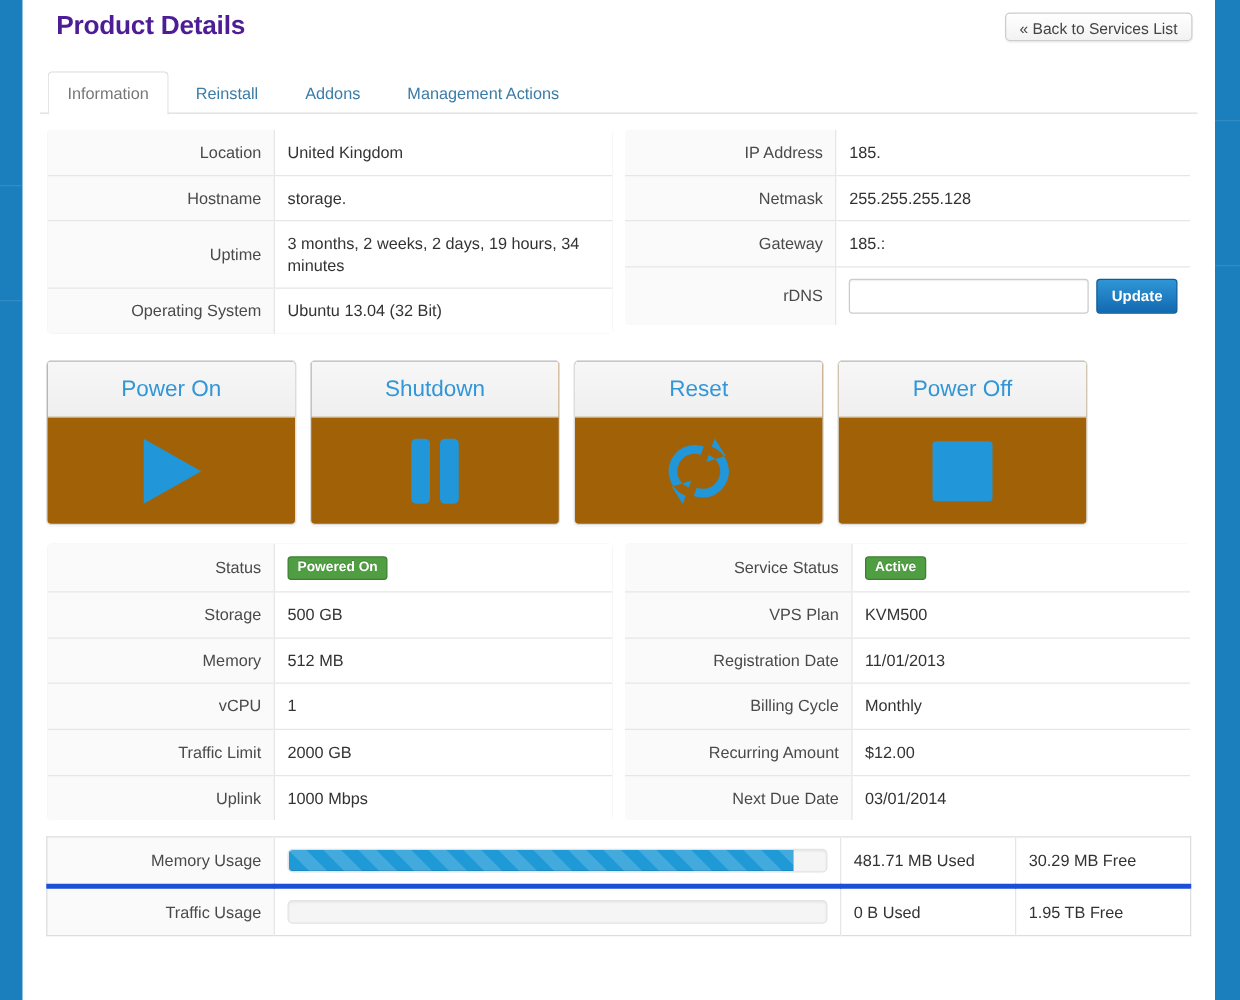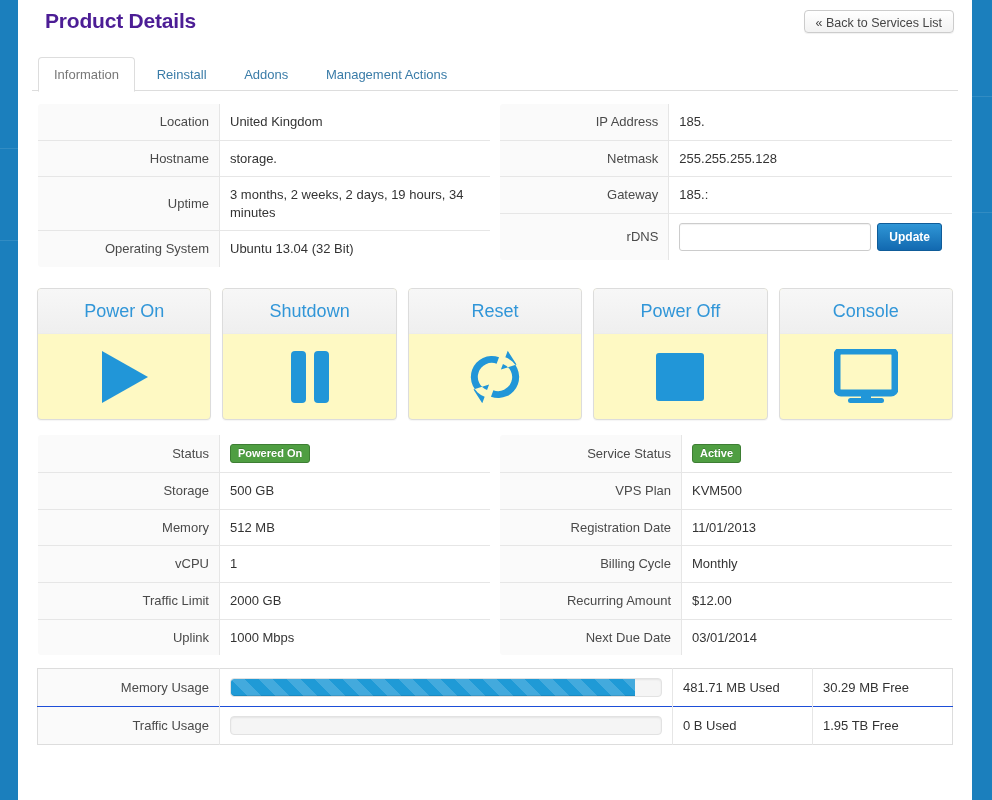--- a/index.html
+++ b/index.html
@@ -164,21 +164,21 @@
 
   
   .actions {
     display: flex;
     gap: 11px;
     padding: 20px 5px 0 5px;
   }
   .action {
     width: 200px;
     height: 132px;
-    background: #fef9c3;
+    background: #a16207;
     border: 1px solid #dcdcdc;
     border-radius: 4px;
     box-shadow: 0 1px 1px rgba(0,0,0,0.04);
     cursor: pointer;
     overflow: hidden;
   }
   .action-head {
     height: 45px;
     line-height: 45px;
     text-align: center;
@@ -210,21 +210,21 @@
   }
 
   
   .usage-wrap { padding: 12px 5px 0 5px; }
   table.usage {
     width: 100%;
     border-collapse: collapse;
     border: 1px solid #dddddd;
     background: #ffffff;
   }
-  table.usage tr { border-bottom: 1px solid #1d4ed8; }
+  table.usage tr { border-bottom: 4px solid #1d4ed8; }
   table.usage tr:last-child { border-bottom: none; }
   table.usage td {
     padding: 9px 10px;
     font-size: 13px;
     vertical-align: middle;
   }
   td.u-label {
     width: 182px;
     text-align: right;
     color: #4a4a4a;
@@ -384,30 +384,20 @@
 
       <div class="action">
         <div class="action-head">Power Off</div>
         <div class="action-body">
           <svg width="52" height="52" viewBox="0 0 52 52">
               <rect x="2" y="2" width="48" height="48" rx="3" fill="#2196d8"></rect>
             </svg>
         </div>
       </div>
 
-      <div class="action">
-        <div class="action-head">Console</div>
-        <div class="action-body">
-          <svg width="64" height="56" viewBox="0 0 64 56">
-            <rect x="3" y="2" width="58" height="42" rx="4" fill="none" stroke="#2196d8" stroke-width="7"></rect>
-            <rect x="27" y="42" width="10" height="8" fill="#2196d8"></rect>
-            <rect x="14" y="49" width="36" height="5" rx="2.5" fill="#2196d8"></rect>
-          </svg>
-        </div>
-      </div>
     </div>
 
     <div style="height:14px"></div>
 
     <div class="row-2col">
 
       <div class="col">
         <table class="kv">
           <tbody>
               <tr>

